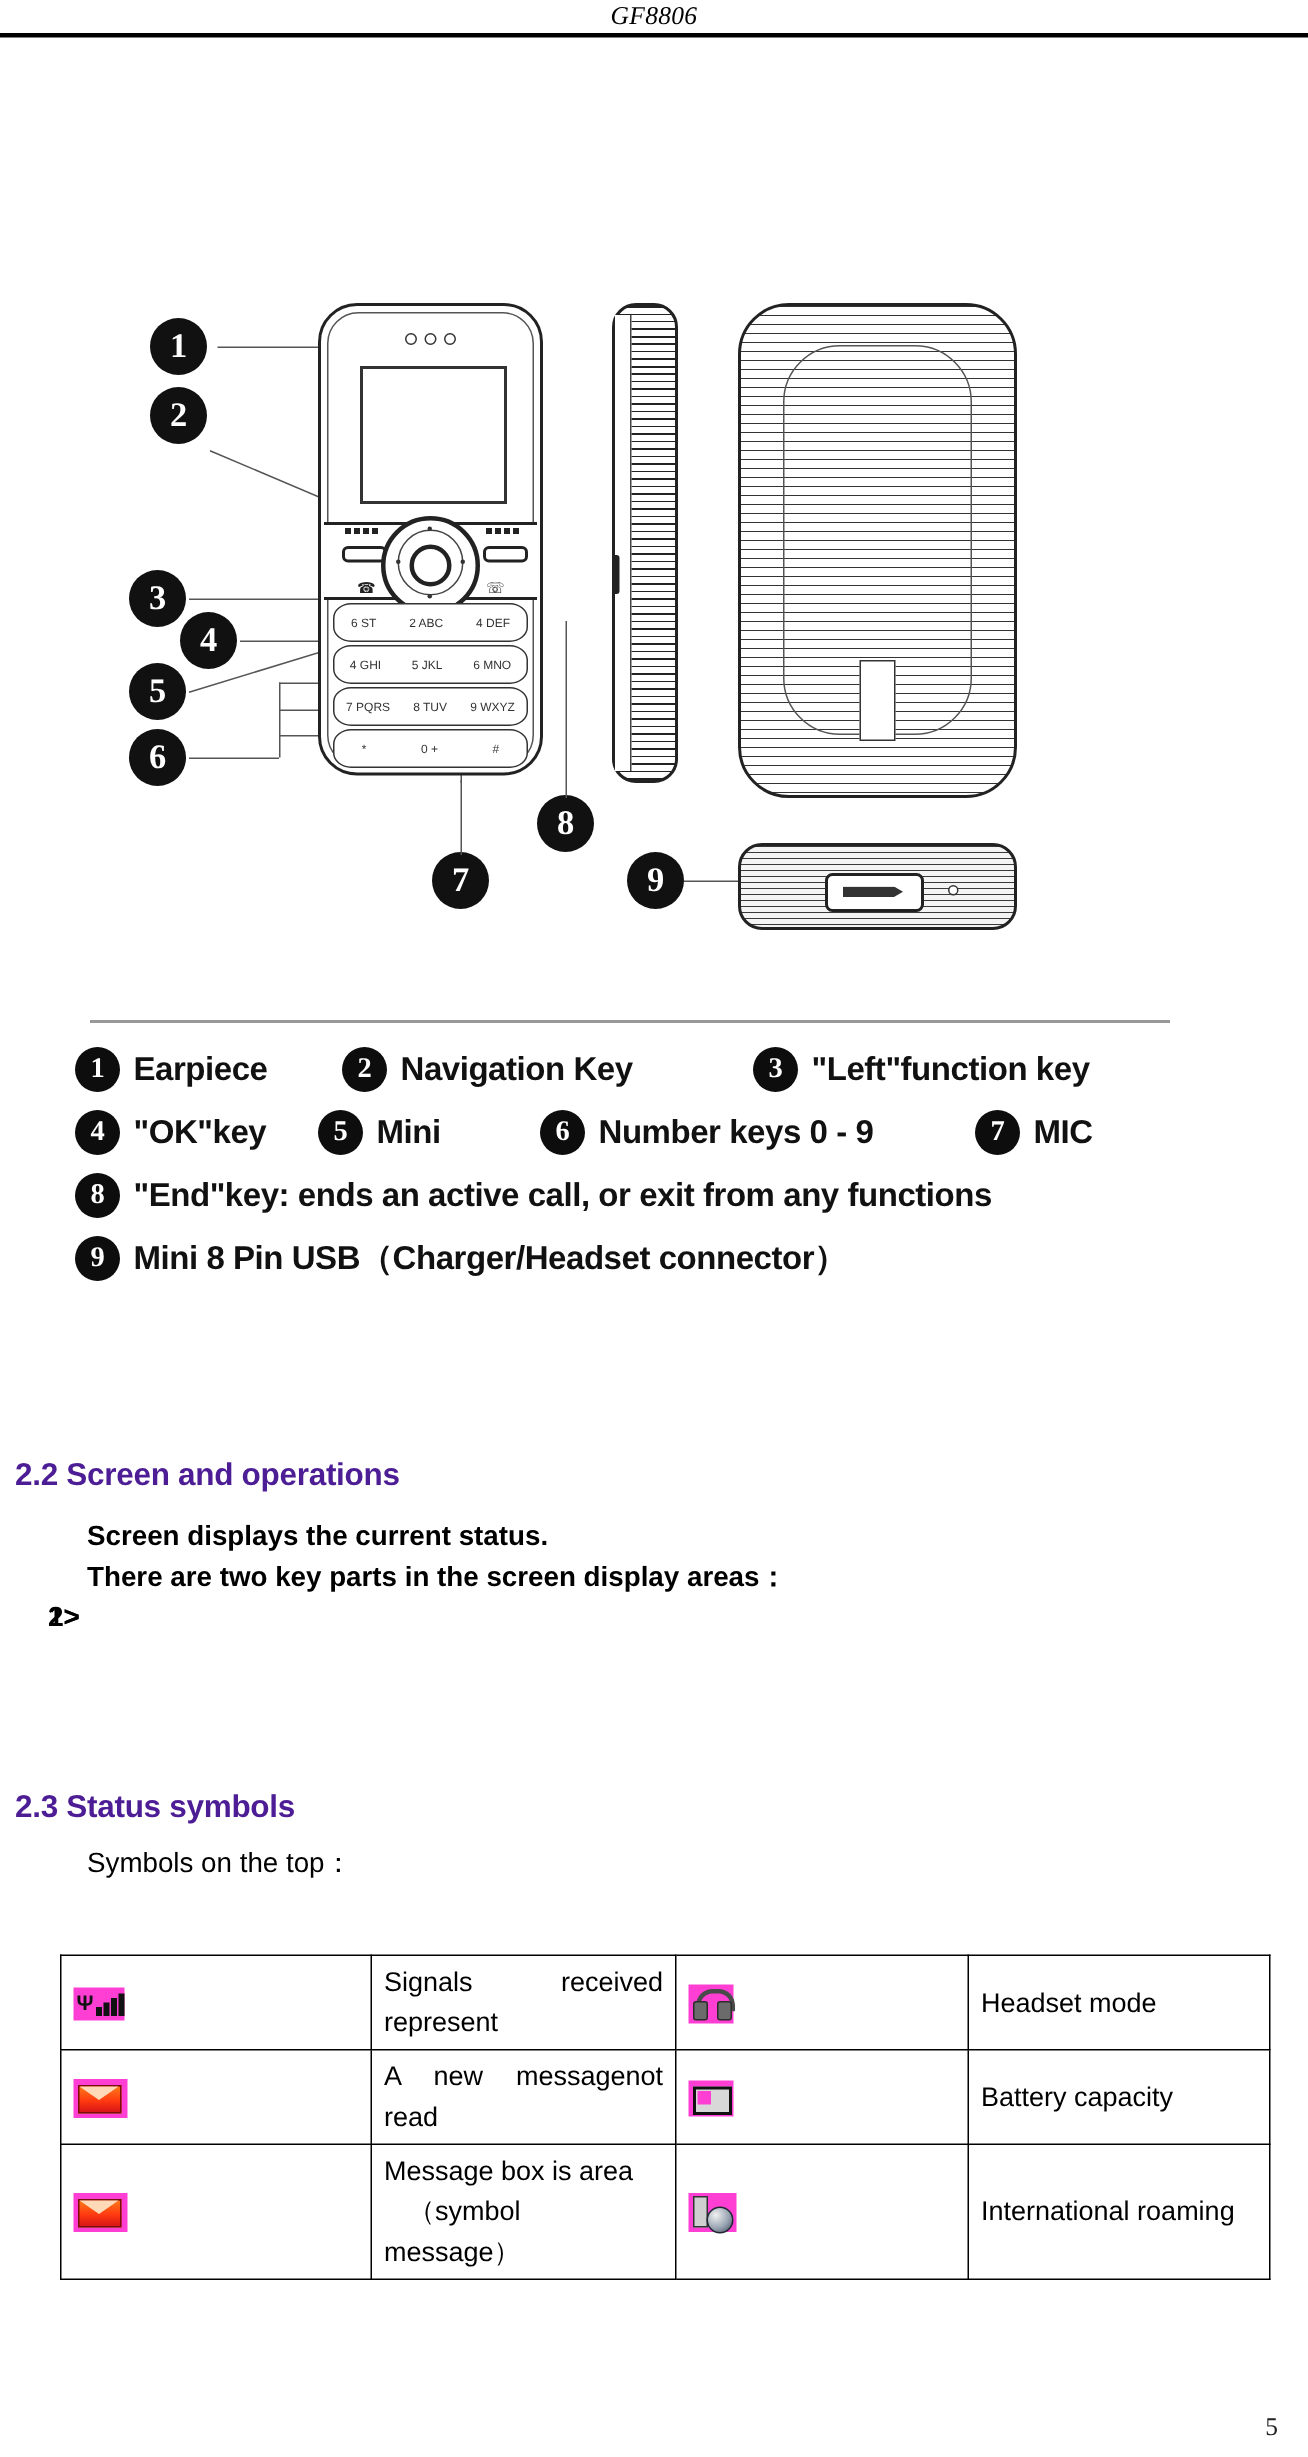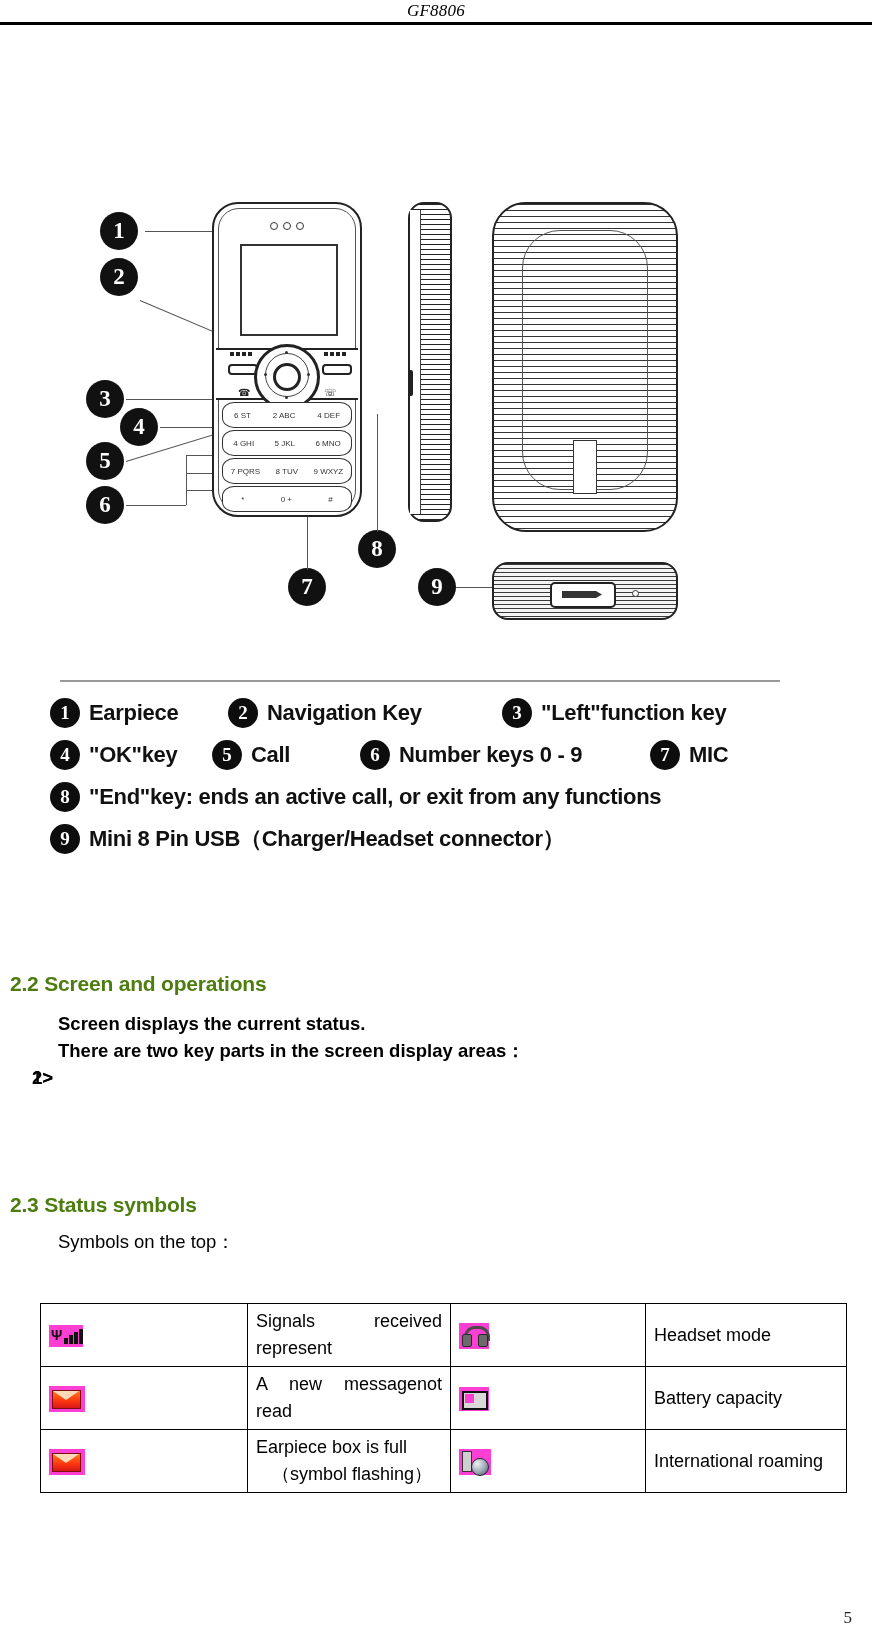--- a/index.html
+++ b/index.html
@@ -331,21 +331,21 @@
   
   .section {
     position: absolute;
     left: 10px;
     width: 852px;
   }
   .sec-heading {
     font-size: 21px;
     font-weight: bold;
     letter-spacing: -0.2px;
-    color: #4d7c0f;
+    color: #4c1d95;
   }
   .para {
     font-size: 18.5px;
     line-height: 27px;
     color: #000;
   }
   .para.indent { margin-left: 48px; }
   .numbered {
     position: relative;
     font-size: 18.5px;
@@ -668,21 +668,21 @@
       </div>
     </div>
 
     <div class="legend-row">
       <div class="legend-item" style="left:0px;">
         <span class="legend-bullet">4</span>
         <span class="legend-label">"OK"key</span>
       </div>
       <div class="legend-item" style="left:162px;">
         <span class="legend-bullet">5</span>
-        <span class="legend-label">Call</span>
+        <span class="legend-label">Mini</span>
       </div>
       <div class="legend-item" style="left:310px;">
         <span class="legend-bullet">6</span>
         <span class="legend-label">Number keys 0 - 9</span>
       </div>
       <div class="legend-item" style="left:600px;">
         <span class="legend-bullet">7</span>
         <span class="legend-label">MIC</span>
       </div>
     </div>
@@ -774,22 +774,22 @@
         <td class="col-sig2">Battery capacity</td>
       </tr>
 
       <tr>
         <td class="col-sym">
           <span class="icon-box ic-msg">
             <span class="shadow"></span><span class="env"></span><span class="flap"></span>
           </span>
         </td>
         <td class="col-sig red">
-          <span class="ln">Earpiece box is full</span>
-          <span class="ln" style="padding-left:16px">（symbol flashing）</span>
+          <span class="ln">Message box is area</span>
+          <span class="ln" style="padding-left:16px">（symbol message）</span>
         </td>
         <td class="col-sym2">
           <span class="icon-box ic-roam">
             <span class="tower"></span><span class="globe"></span>
           </span>
         </td>
         <td class="col-sig2 red">International roaming</td>
       </tr>
     </tbody>
   </table>

